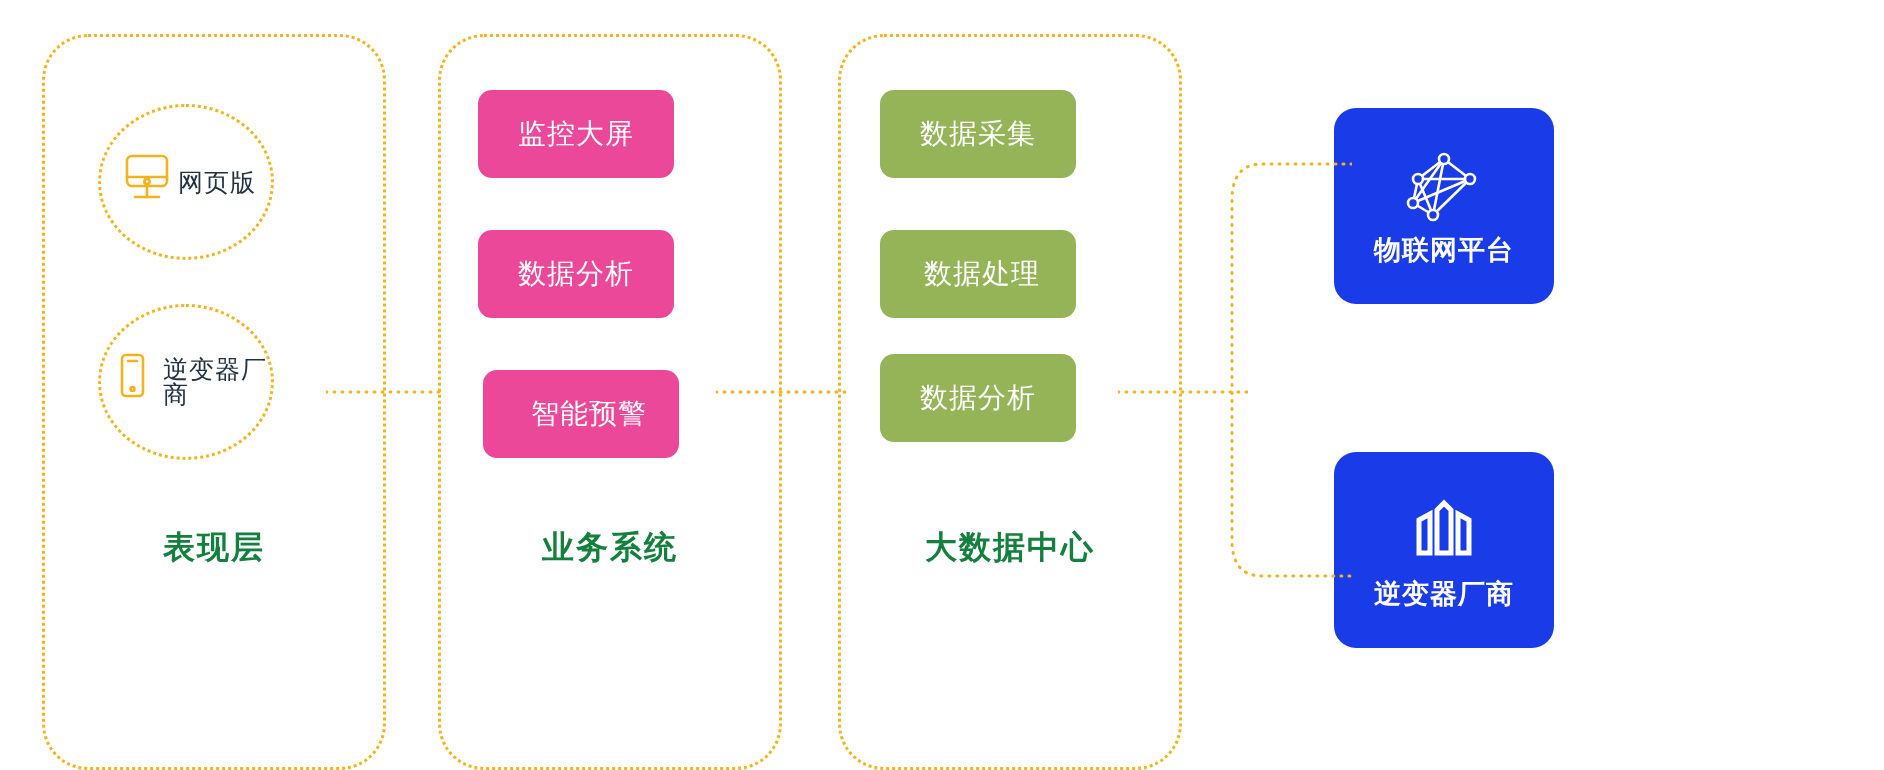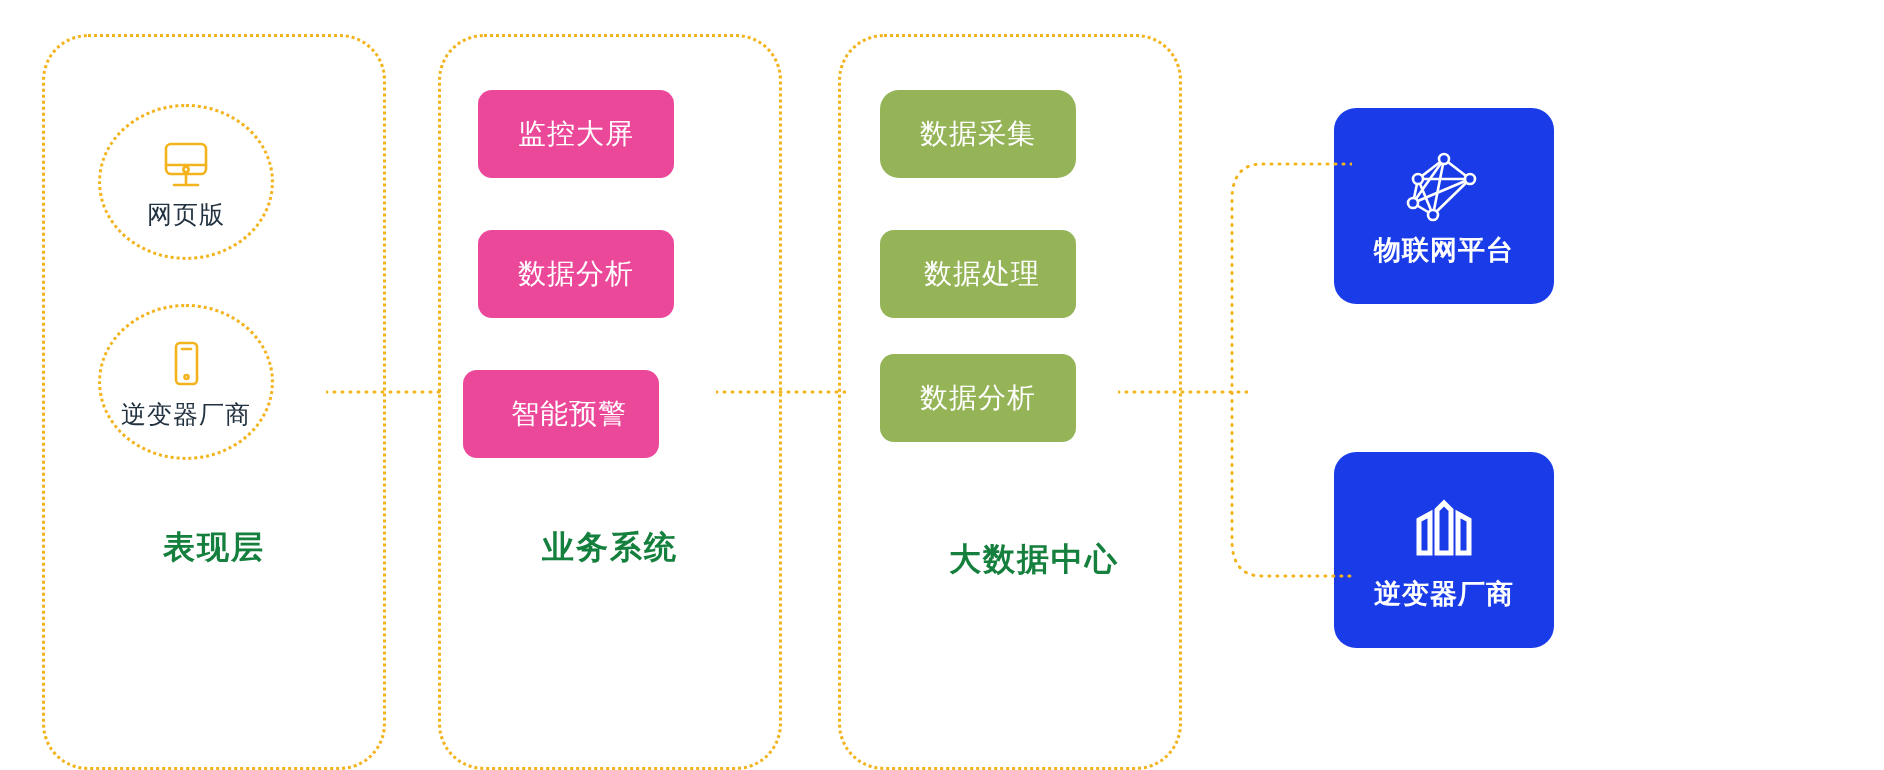--- a/index.html
+++ b/index.html
@@ -27,21 +27,21 @@
   #panel-presentation { left: 42px;  top: 34px; width: 344px; height: 736px; }
   #panel-business     { left: 438px; top: 34px; width: 344px; height: 736px; }
   #panel-bigdata      { left: 838px; top: 34px; width: 344px; height: 736px; }
 
   
   .ovl {
     position: absolute;
     border: 3px dotted #F3B31C;
     border-radius: 50%;
     display: flex;
-    flex-direction: column;
+    flex-direction: row;
     align-items: center;
     justify-content: center;
   }
   #ovl-web    { left: 98px; top: 104px; width: 176px; height: 156px; }
   #ovl-mini   { left: 98px; top: 304px; width: 176px; height: 156px; }
 
   .ovl-icon { width: 62px; height: 58px; display:block; margin-bottom: 6px; }
   .ovl-label {
     font-size: 25px;
     color: #22313F;
@@ -60,38 +60,38 @@
     justify-content: center;
     color: #ffffff;
     font-size: 28px;
     letter-spacing: 1px;
   }
   .chip.teal  { background: #ec4899; }
   .chip.green { background: #94B457; }
 
   #chip-b0 { left: 478px; top: 90px; }
   #chip-b1 { left: 478px; top: 230px; }
-  #chip-b2 { left: 463px; top: 370px; padding-left: 16px; }
-  #chip-d0 { left: 880px; top: 90px; border-radius: 19px; }
+  #chip-b2 { left: 483px; top: 370px; padding-left: 16px; }
+  #chip-d0 { left: 880px; top: 90px; }
   #chip-d1 { left: 880px; top: 230px; padding-left: 8px; }
   #chip-d2 { left: 880px; top: 354px; }
 
   
   .col-title {
     position: absolute;
     width: 344px;
     text-align: center;
     font-size: 32px;
     font-weight: bold;
     color: #15803d;
     letter-spacing: 2px;
   }
   #title-presentation { left: 42px;  top: 526px; }
   #title-business     { left: 438px; top: 526px; }
-  #title-bigdata      { left: 862px; top: 526px; margin-top: 12px; }
+  #title-bigdata      { left: 838px; top: 526px; }
 
   
   .bluecard {
     position: absolute;
     width: 220px;
     height: 196px;
     border-radius: 22px;
     background: #1A3CE8;
     display: flex;
     flex-direction: column;

